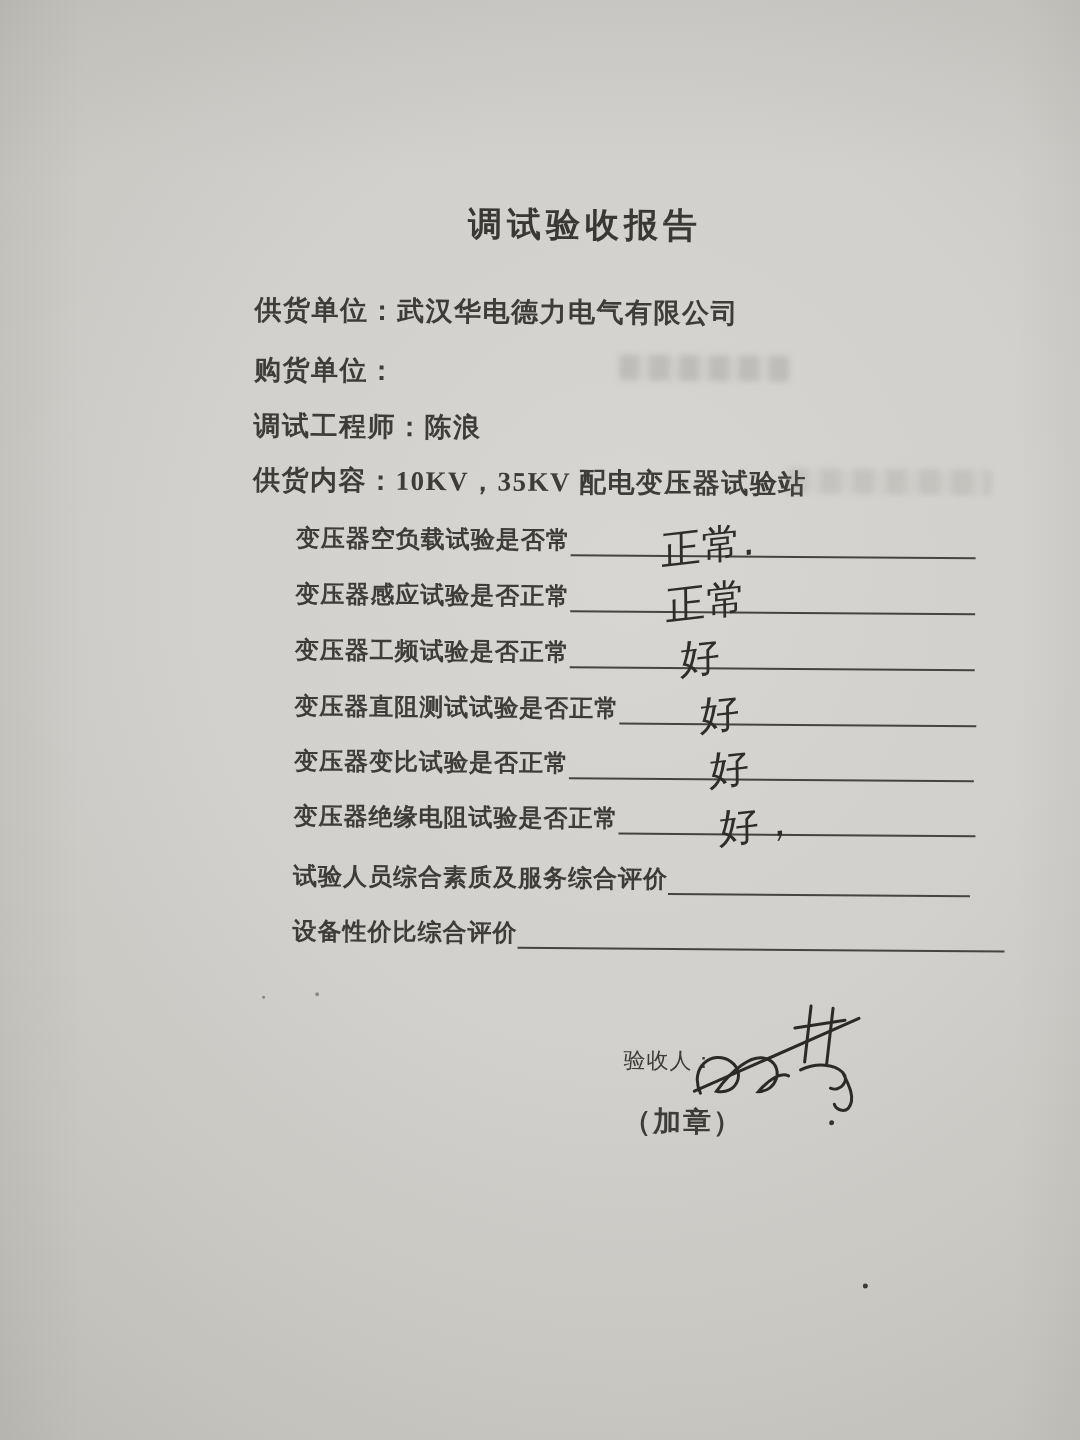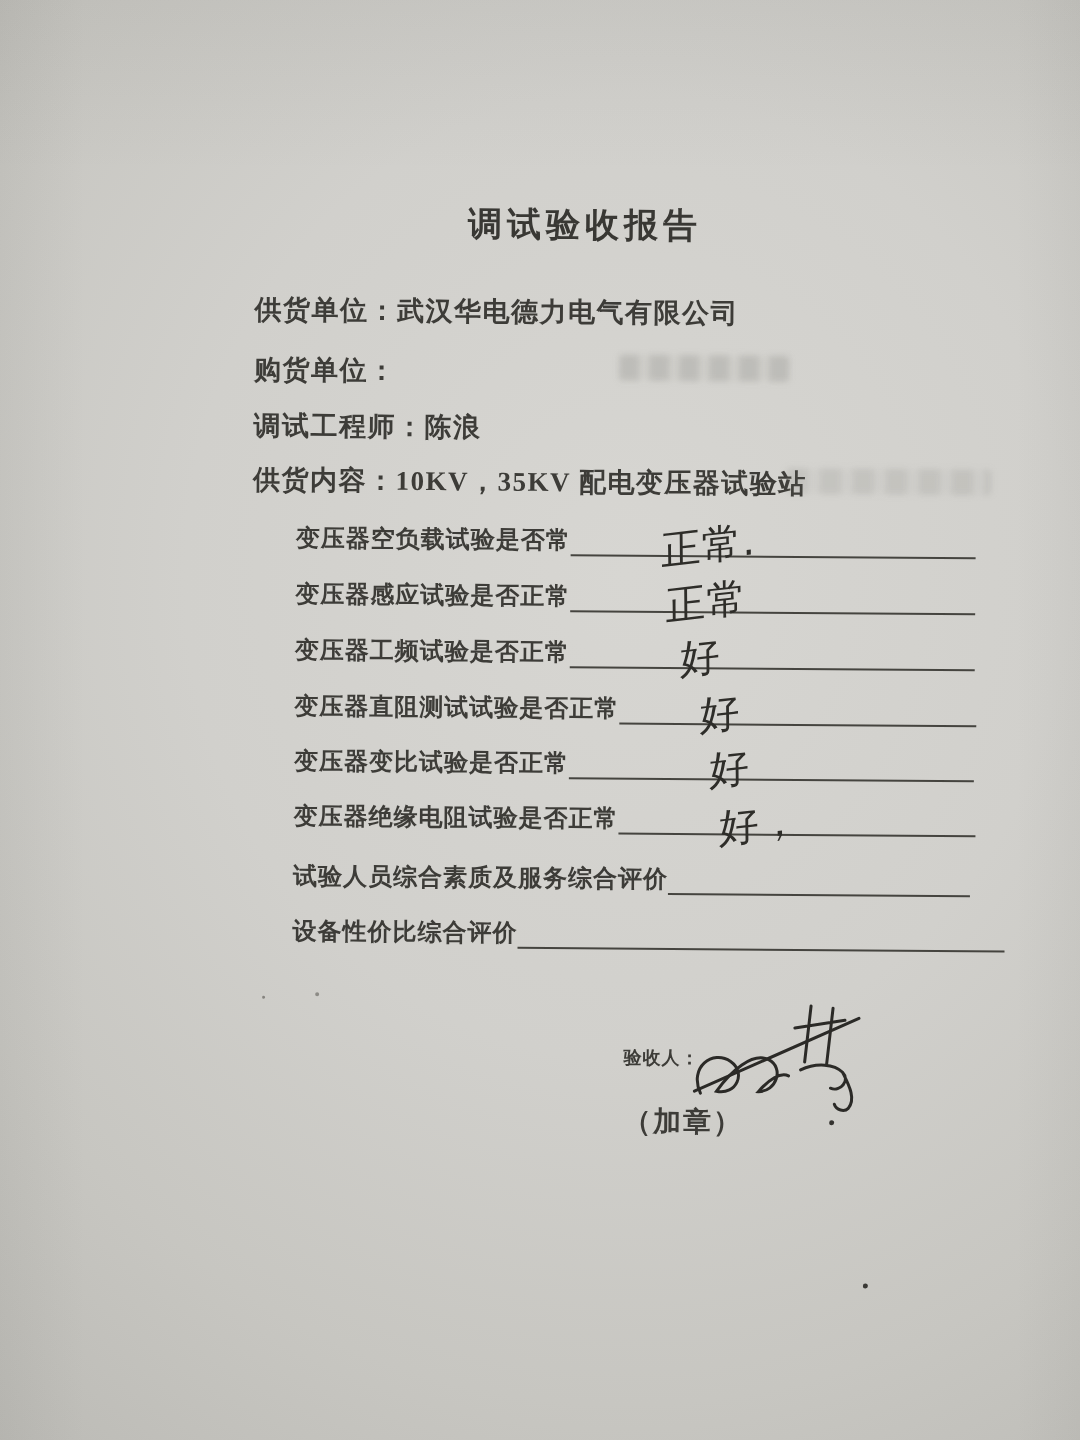--- a/index.html
+++ b/index.html
@@ -49,21 +49,21 @@
   .hand {
     position:absolute; bottom:-10px; line-height:1; white-space:nowrap;
     font-size:40px; font-weight:normal; font-style:normal; color:#2e2d29;
     transform:rotate(-7deg) skewX(-6deg);
     font-family:"DejaVu Sans","Liberation Sans",sans-serif;
   }
   .c1 .hand { left:90px; } .c2 .hand { left:95px; } .c3 .hand { left:110px; }
   .c4 .hand { left:80px; }  .c5 .hand { left:140px; } .c6 .hand { left:100px; }
   .sign-label {
     position:absolute; top:1043px; left:630px;
-    font-size:18px; letter-spacing:1px; font-weight:bold; color:#3d3c38;
+    font-size:22px; letter-spacing:1px; font-weight:normal; color:#3d3c38;
   }
   .signature { position:absolute; top:996px; left:695px; }
   .signature path { stroke:#2b2a27; stroke-width:3; fill:none; stroke-linecap:round; }
   .stamp-note {
     position:absolute; top:1100px; left:630px;
     font-size:28px; letter-spacing:2px; font-weight:bold; color:#3d3c38;
   }
   .ghost {
     position:absolute; filter:blur(3px); border-radius:3px;
   }

